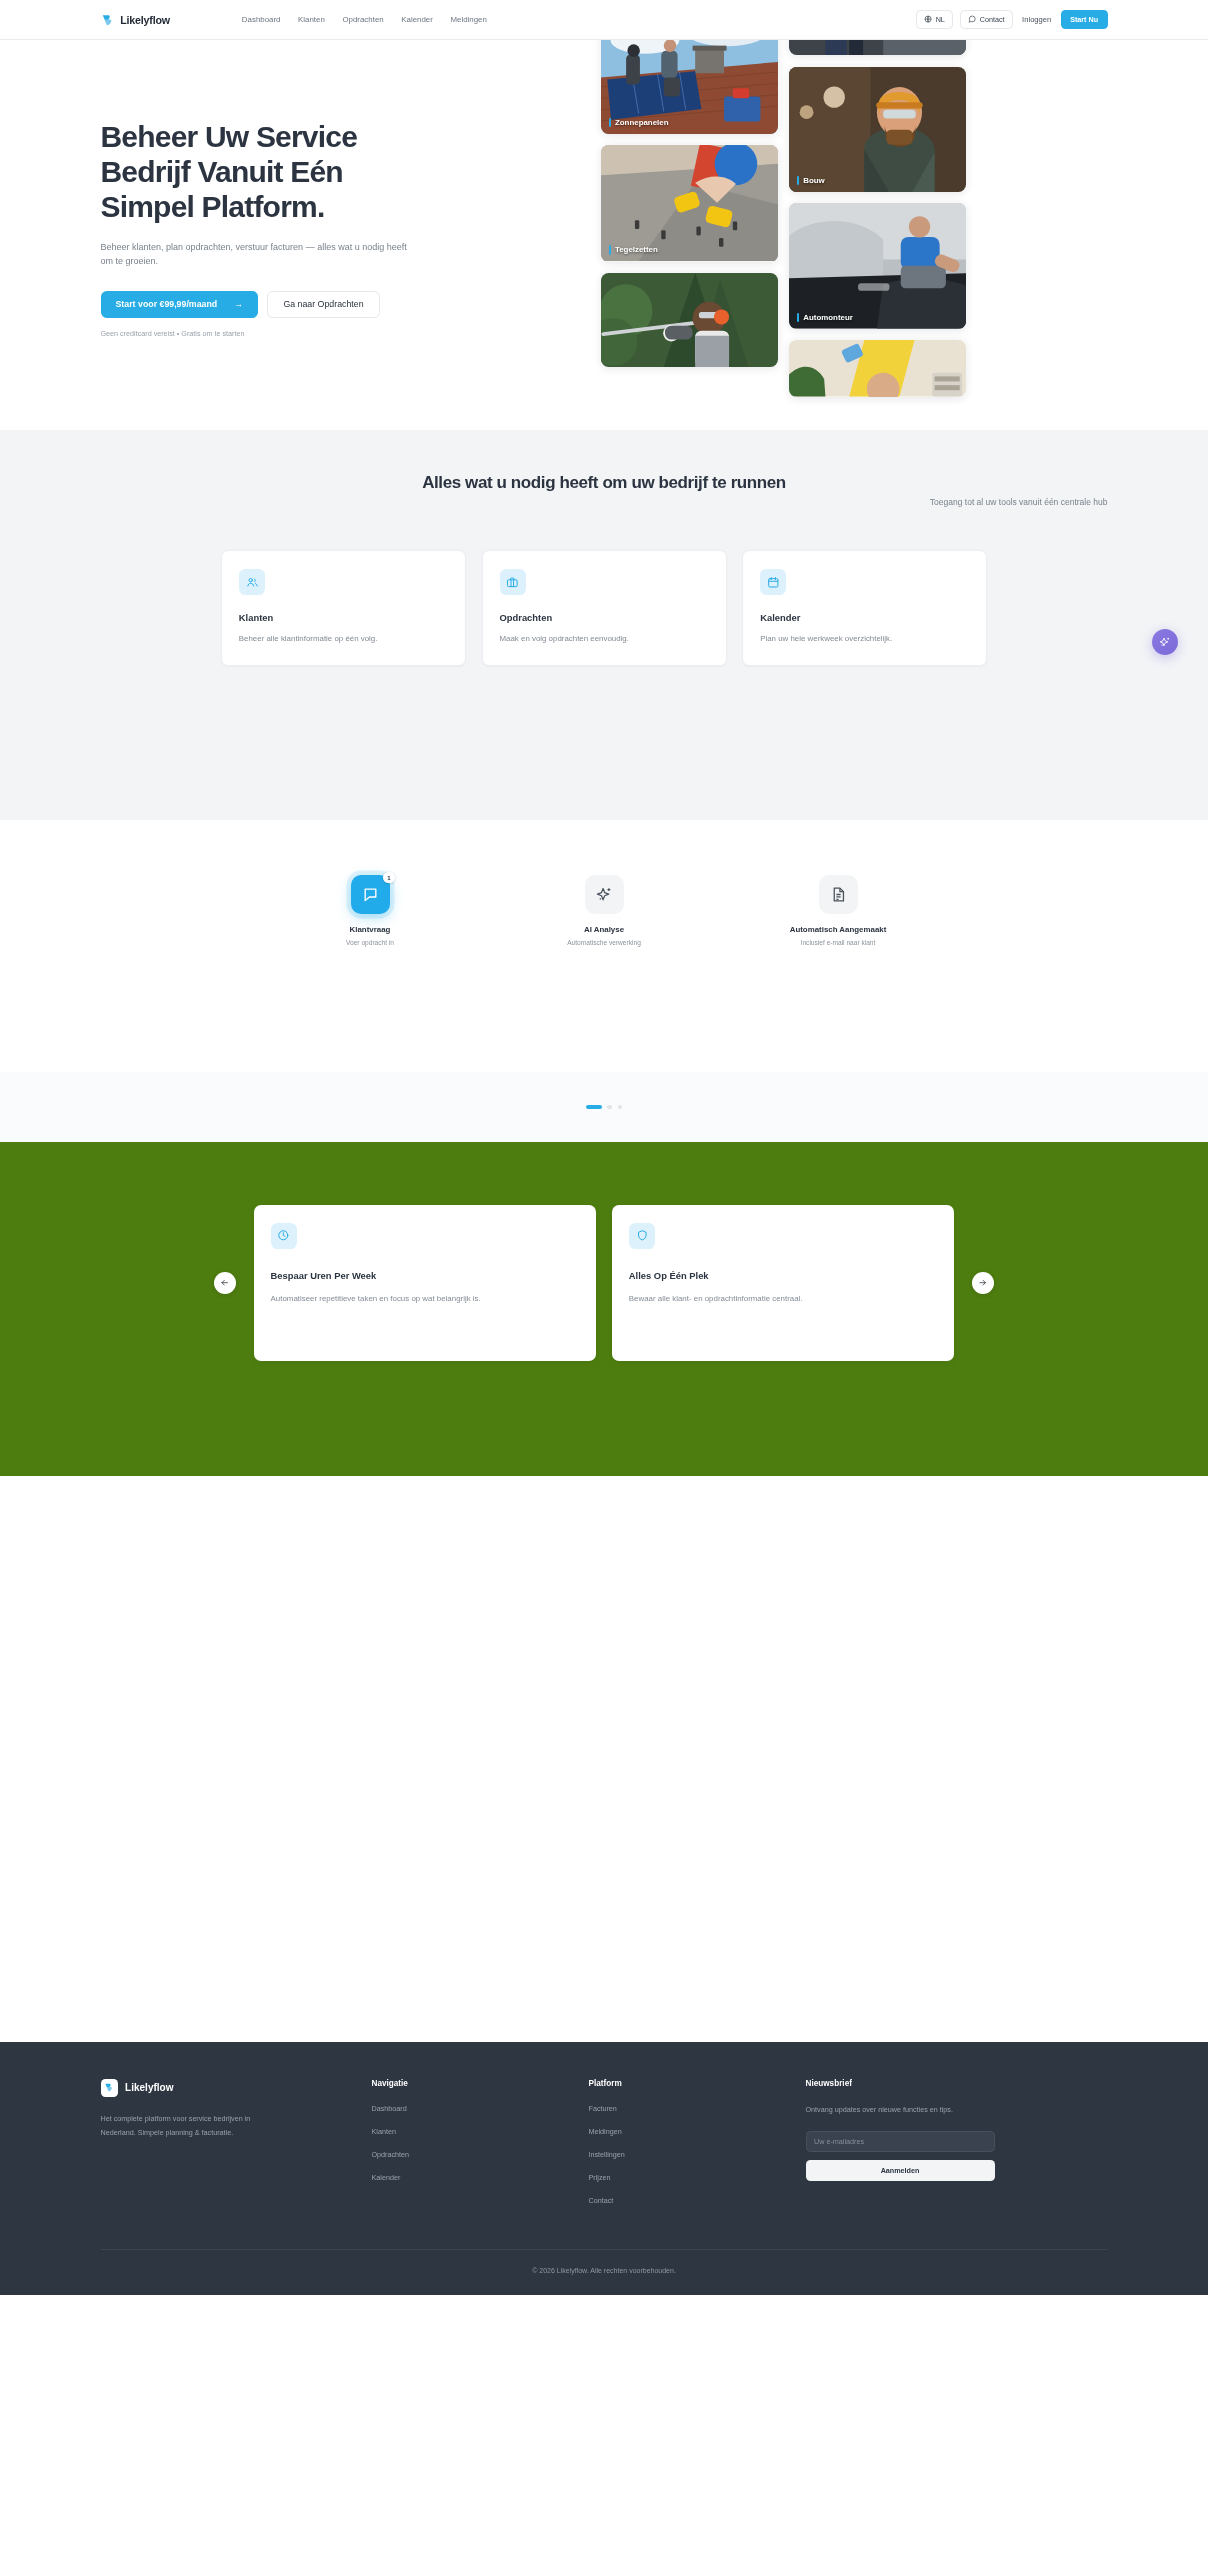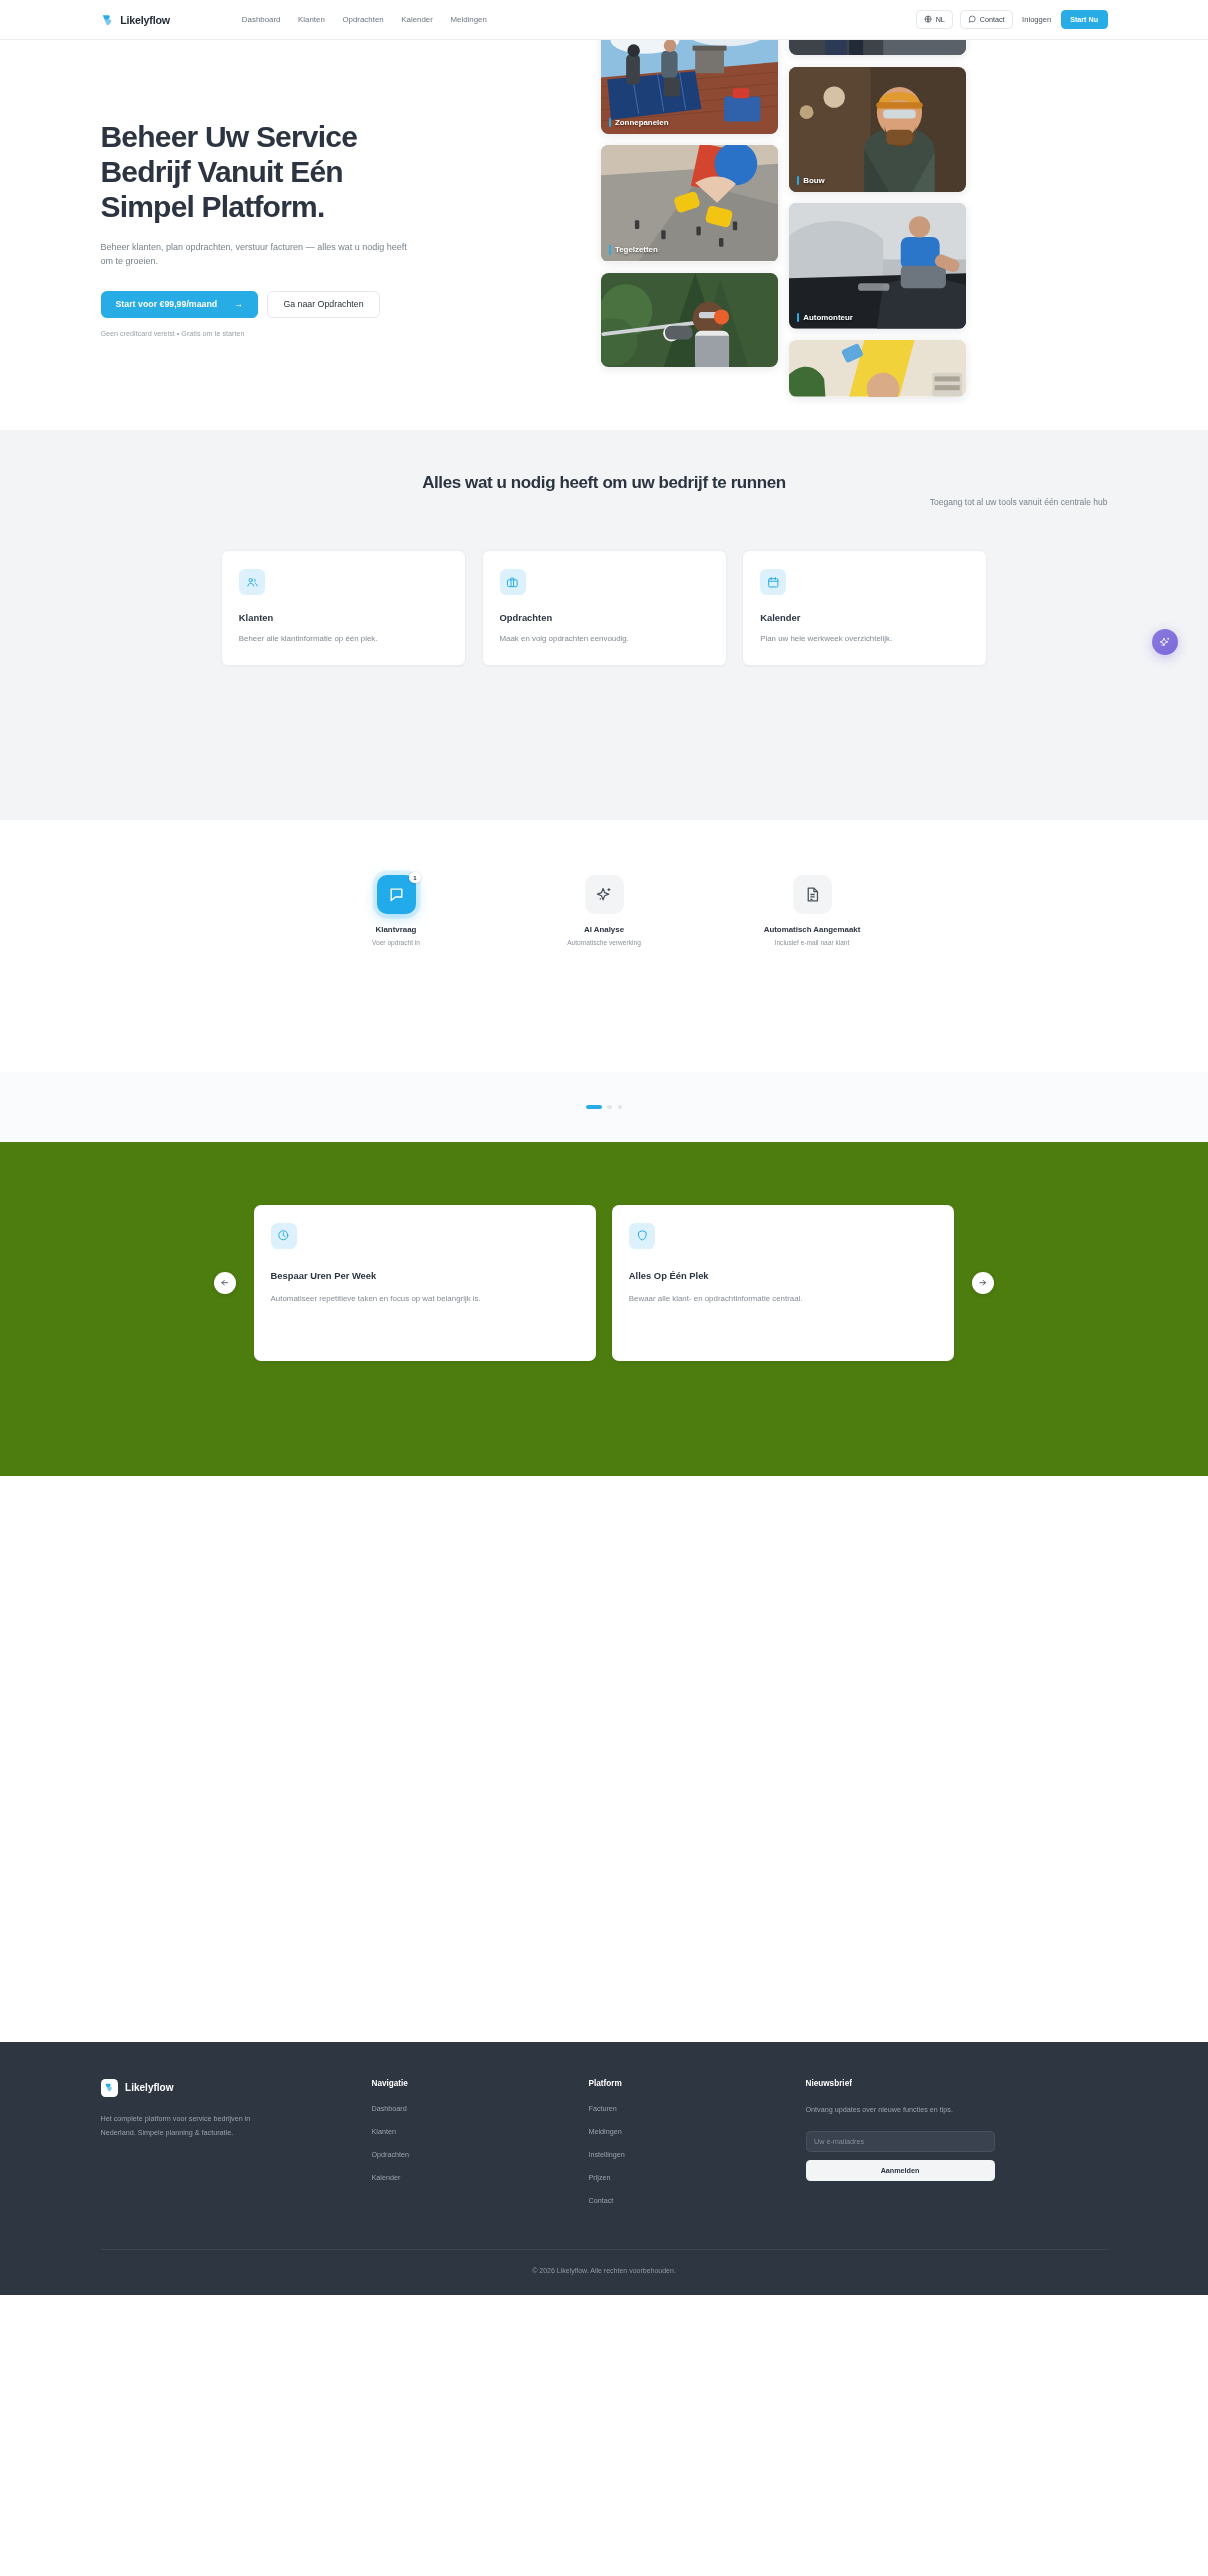--- a/index.html
+++ b/index.html
@@ -237,21 +237,21 @@
   
   .section-ai {
     background: #ffffff;
     height: 252px;
     padding-top: 55px;
     position: relative;
   }
   .ai-steps {
     display: flex;
     justify-content: center;
-    gap: 76px;
+    gap: 102px;
   }
   .ai-step { width: 132px; text-align: center; position: relative; }
   .ai-tile {
     width: 39px; height: 39px;
     border-radius: 10px;
     margin: 0 auto;
     display: flex; align-items: center; justify-content: center;
     position: relative;
   }
   .ai-tile.active {
@@ -651,21 +651,21 @@
       <div class="feature-grid">
         <div class="feature-card">
           <div class="icon-tile">
             <svg viewBox="0 0 24 24" fill="none" stroke="currentColor" stroke-width="1.9" stroke-linecap="round">
               <circle cx="9" cy="8" r="3.2"></circle>
               <path d="M3.5 19c0-3 2.5-5 5.5-5s5.5 2 5.5 5"></path>
               <path d="M16.5 5.6a3.2 3.2 0 0 1 0 5.3M18 14.4c2 .7 3.2 2.4 3.2 4.6"></path>
             </svg>
           </div>
           <div class="feature-name">Klanten</div>
-          <div class="feature-desc">Beheer alle klantinformatie op één plek.</div>
+          <div class="feature-desc">Beheer alle klantinformatie op één volg.</div>
         </div>
 
         <div class="feature-card">
           <div class="icon-tile">
             <svg viewBox="0 0 24 24" fill="none" stroke="currentColor" stroke-width="1.9" stroke-linejoin="round">
               <rect x="2.8" y="7.2" width="18.4" height="13" rx="2.2"></rect>
               <path d="M8.6 7.2V5.4A1.6 1.6 0 0 1 10.2 3.8h3.6a1.6 1.6 0 0 1 1.6 1.6v1.8"></path>
               <path d="M9.6 7.5v12.5M14.4 7.5v12.5"></path>
             </svg>
           </div>

